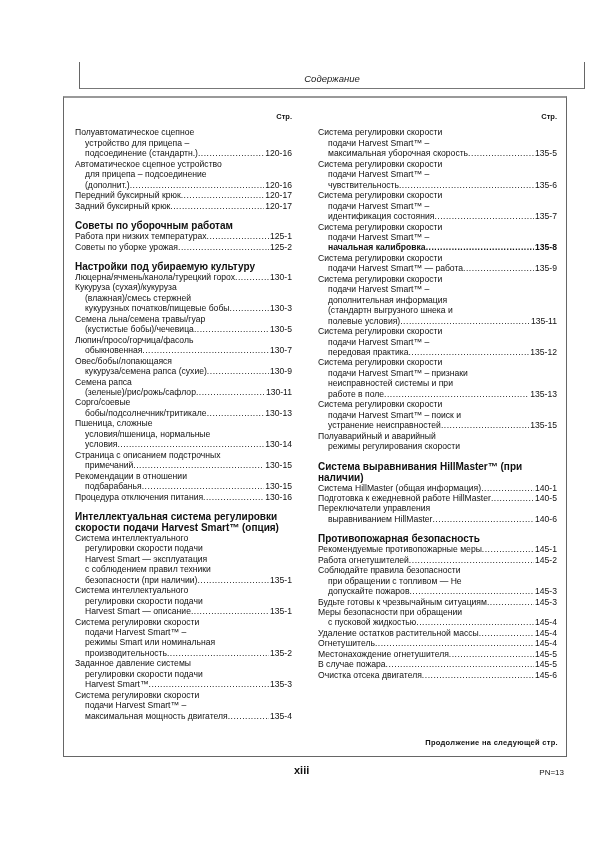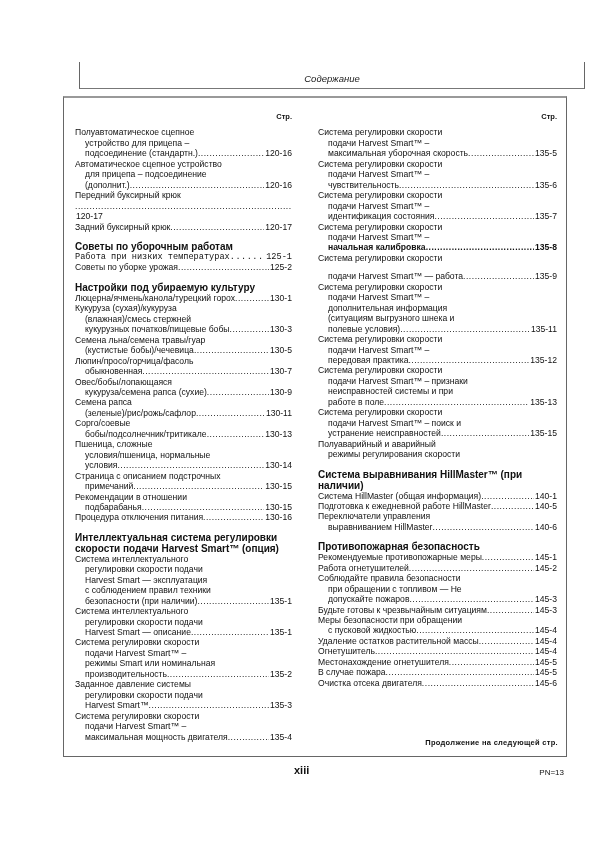--- a/index.html
+++ b/index.html
@@ -51,36 +51,36 @@
     <div class="entry">
       <span class="ln">Автоматическое сцепное устройство</span>
       <span class="ln indent">для прицепа – подсоединение</span>
       <div class="last ln indent" style="display: flex;">
         <span class="txt">(дополнит.) </span>
         <span class="dots"></span>
         <span class="pg">120-16</span>
       </div>
     </div>
     <div class="entry">
-      <div class="last ln" style="display: flex; flex-direction: column;">
+      <div class="last ln" style="display: flex;">
         <span class="txt">Передний буксирный крюк </span>
         <span class="dots"></span>
         <span class="pg">120-17</span>
       </div>
     </div>
     <div class="entry">
       <div class="last ln" style="display: flex;">
         <span class="txt">Задний буксирный крюк</span>
         <span class="dots"></span>
         <span class="pg">120-17</span>
       </div>
     </div>
     <div class="section">Советы по уборочным работам</div>
     <div class="entry">
-      <div class="last ln" style="display: flex; font-family: Liberation Mono, monospace;">
+      <div class="last ln" style="display: flex;">
         <span class="txt">Работа при низких температурах </span>
         <span class="dots"></span>
         <span class="pg">125-1</span>
       </div>
     </div>
     <div class="entry">
       <div class="last ln" style="display: flex;">
         <span class="txt">Советы по уборке урожая </span>
         <span class="dots"></span>
         <span class="pg">125-2</span>
@@ -258,31 +258,31 @@
       <span class="ln">Система регулировки скорости</span>
       <span class="ln indent">подачи Harvest Smart™ –</span>
       <div class="last ln indent" style="display: flex; font-weight: bold;">
         <span class="txt">начальная калибровка </span>
         <span class="dots"></span>
         <span class="pg">135-8</span>
       </div>
     </div>
     <div class="entry">
       <span class="ln">Система регулировки скорости</span>
-      <div class="last ln indent" style="display: flex; margin-top: 8px;">
+      <div class="last ln indent" style="display: flex;">
         <span class="txt">подачи Harvest Smart™ — работа</span>
         <span class="dots"></span>
         <span class="pg">135-9</span>
       </div>
     </div>
     <div class="entry">
       <span class="ln">Система регулировки скорости</span>
       <span class="ln indent">подачи Harvest Smart™ –</span>
       <span class="ln indent">дополнительная информация</span>
-      <span class="ln indent">(ситуациям выгрузного шнека и</span>
+      <span class="ln indent">(стандартн выгрузного шнека и</span>
       <div class="last ln indent" style="display: flex;">
         <span class="txt">полевые условия) </span>
         <span class="dots"></span>
         <span class="pg">135-11</span>
       </div>
     </div>
     <div class="entry">
       <span class="ln">Система регулировки скорости</span>
       <span class="ln indent">подачи Harvest Smart™ –</span>
       <div class="last ln indent" style="display: flex;">

